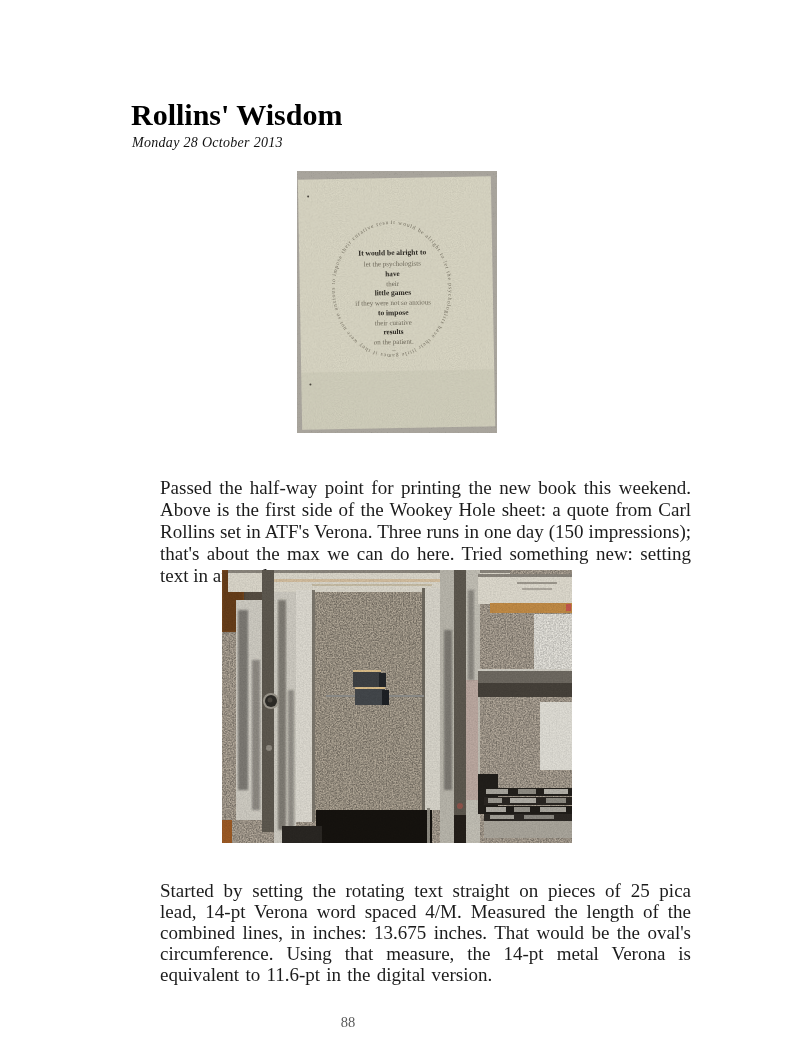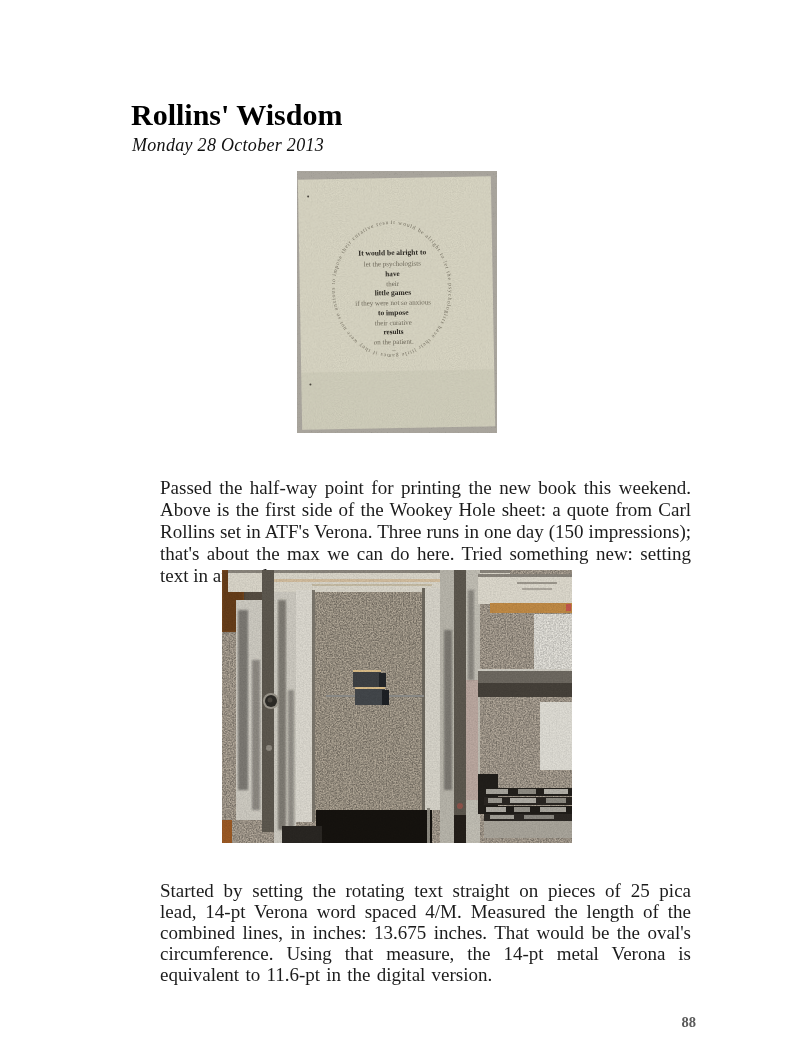--- a/index.html
+++ b/index.html
@@ -11,36 +11,36 @@
     color:#1c1c1c;
     overflow:hidden;
   }
   .title{
     position:absolute;left:131px;top:99px;
     font-size:30px;font-weight:700;color:#000;
     margin:0;line-height:1.05;
   }
   .date{
     position:absolute;left:132px;top:135px;
-    font-size:18px;font-style:italic;color:#111;
+    font-size:14px;font-style:italic;color:#111;
     letter-spacing:0.3px;
   }
   figure{margin:0;padding:0;}
   .fig1{position:absolute;left:297px;top:171px;width:200px;height:262px;}
   .fig2{position:absolute;left:222px;top:570px;width:350px;height:273px;}
   .para{
     position:absolute;left:144px;width:531px;
     font-size:19px;text-align:justify;text-justify:inter-word;
     margin:16px;color:#1c1c1c;
   }
   .p1{top:461px;line-height:22px;}
   .p2{top:864px;line-height:21px;word-spacing:1.5px;}
   .pagenum{
     position:absolute;top:1014px;left:0;width:100%;
-    text-align:right;font-size:14.5px;color:#5a5a5a;font-weight:bold;
+    text-align:center;font-size:14.5px;color:#5a5a5a;
   }
   svg text{font-family:"Liberation Serif","DejaVu Serif",serif;}
 </style>
 </head>
 <body>
 
 <div class="sheet">
 
   <h1 class="title">Rollins' Wisdom</h1>
   <div class="date">Monday 28 October 2013</div>

